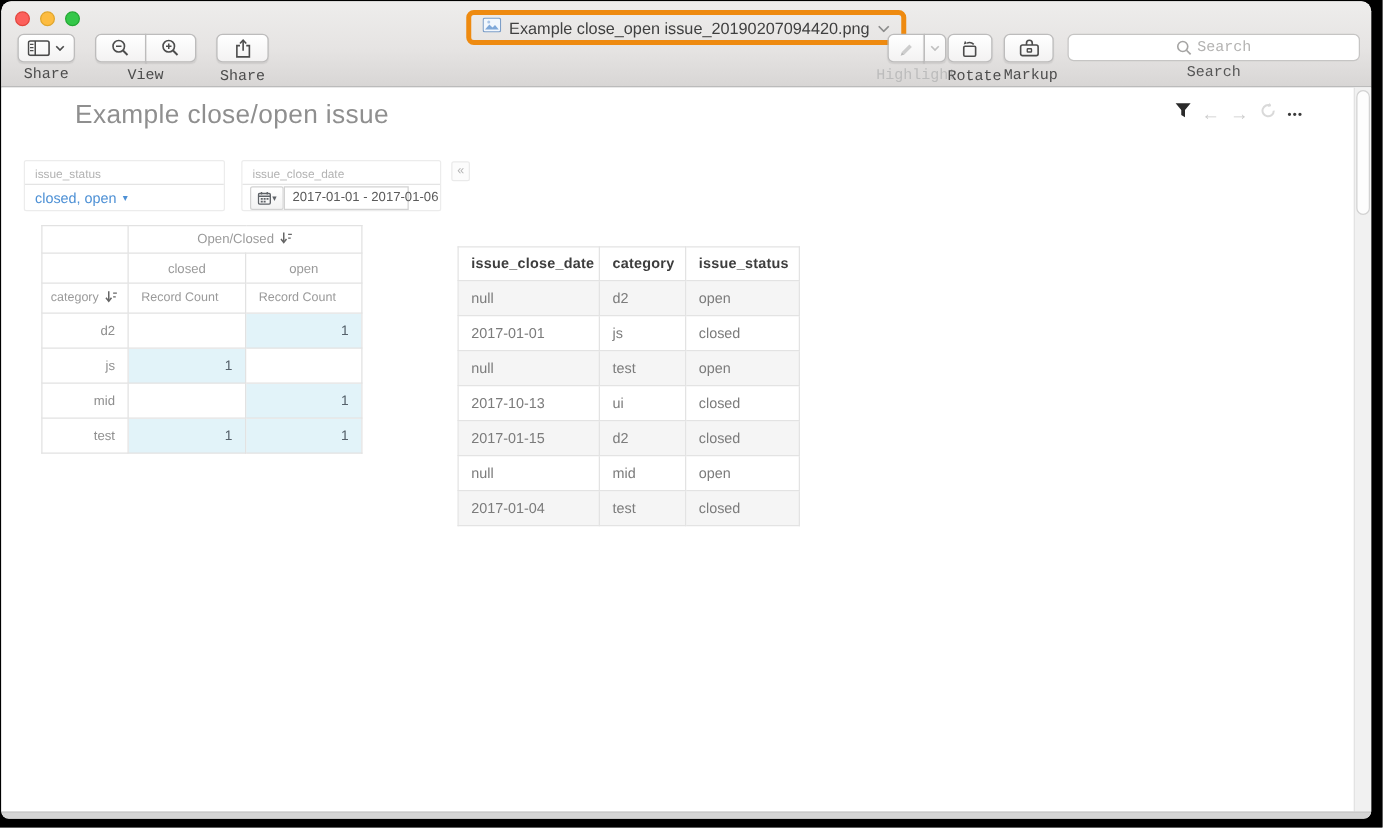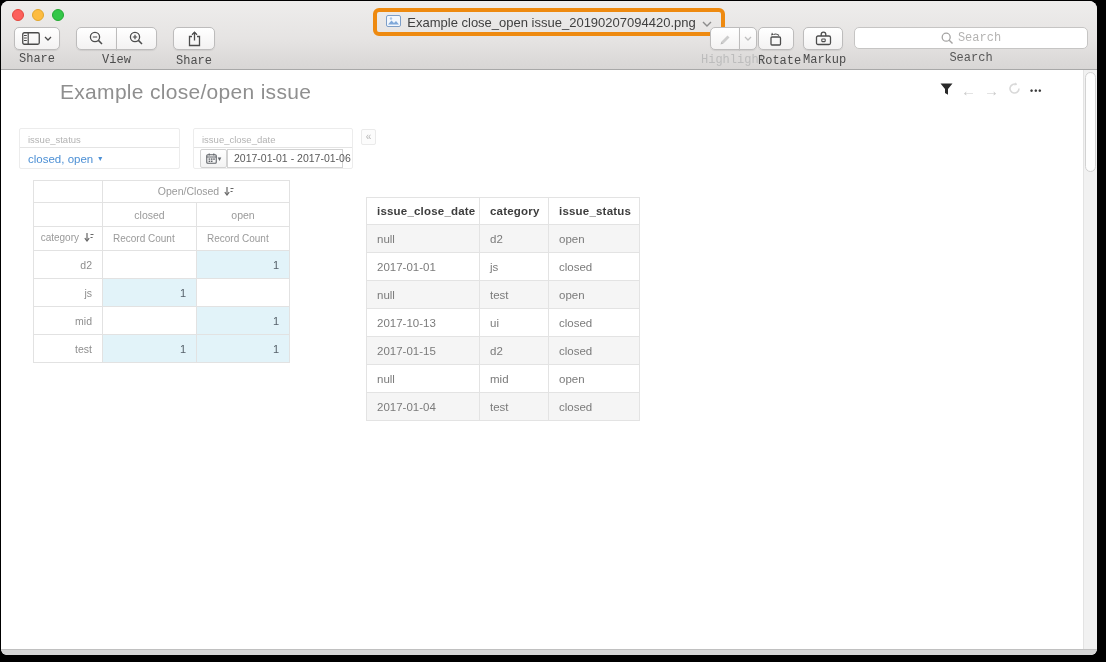--- a/index.html
+++ b/index.html
@@ -54,21 +54,21 @@
   .filter-box { position:absolute; top:58px; background:#fff; border:1px solid #ececec; border-radius:2px; height:41px; }
   .fb-status { left:18px; width:161px; }
   .fb-date { left:192px; width:160px; }
   .filter-label { height:19px; font-size:9.5px; color:#b3b3b3; padding:5px 8px 0; border-bottom:1px solid #e4e4e4; }
   .filter-value { display:flex; align-items:center; padding:0 8px; height:21px; }
   .fv-blue { color:#4d90d5; font-size:11.5px; }
   .fv-caret { color:#4d90d5; font-size:8px; margin-left:5px; }
   .cal-btn { width:27px; height:19px; border:1px solid #d2d2d2; border-radius:2px;
              background:linear-gradient(#fff,#f3f3f3); display:inline-flex; align-items:center; justify-content:center; gap:1px; }
   .cal-caret { font-size:7px; color:#5f6368; }
-  .date-input { width:116px; height:19px; border:1px solid #d2d2d2; background:#fff; margin-left:0;
+  .date-input { width:100px; height:19px; border:1px solid #d2d2d2; background:#fff; margin-left:0;
                 font-size:10.5px; color:#5a5a5a; line-height:17px; padding-left:6px; white-space:nowrap; }
   .collapse-btn { position:absolute; left:360px; top:59px; width:15px; height:16px; border:1px solid #eaeaea;
                   border-radius:2px; background:#fcfcfc; color:#b5b5b5; font-size:10px; line-height:14px; text-align:center; }
 
   table { border-collapse:collapse; table-layout:fixed; }
   td, th { border:1px solid #e2e2e2; overflow:hidden; }
 
   .pivot { position:absolute; left:32px; top:110px; width:256px; font-size:10.5px; }
   .pivot .h1 td { height:22px; color:#9a9a9a; text-align:center; }
   .pivot .h2 td { height:24px; color:#9a9a9a; text-align:center; }

